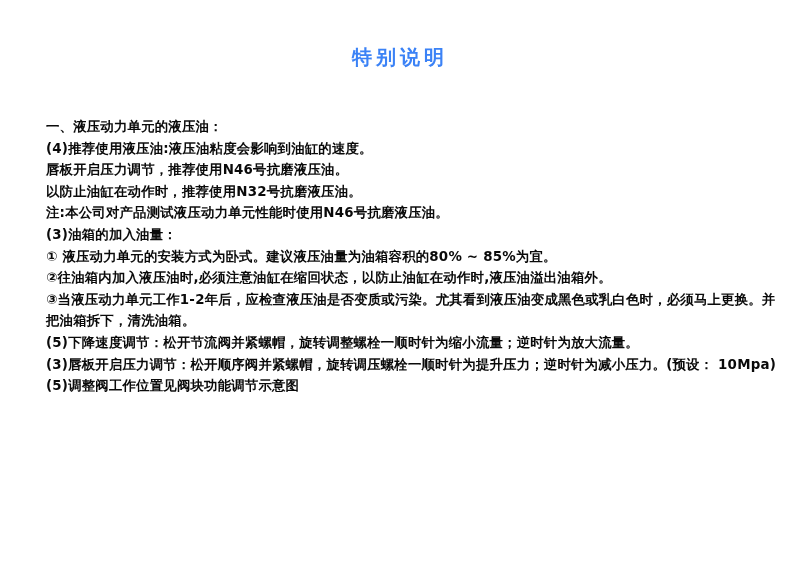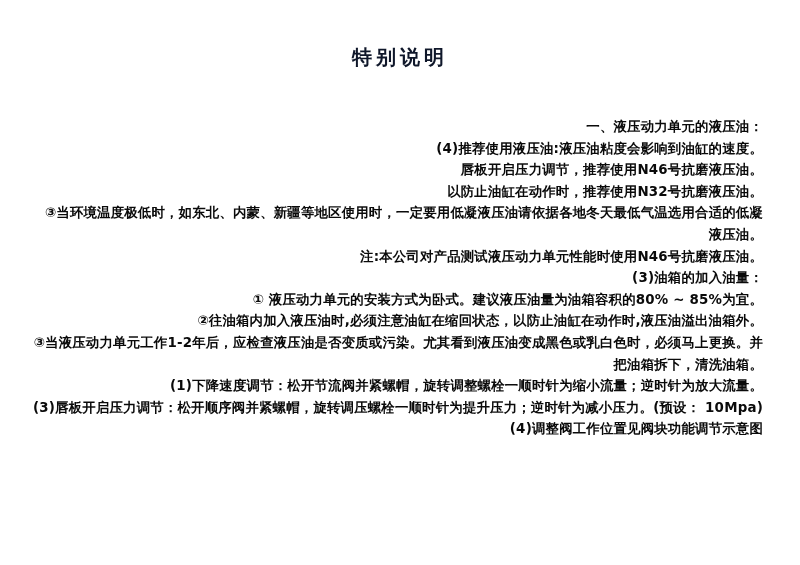--- a/index.html
+++ b/index.html
@@ -24,28 +24,27 @@
   .title {
     position: absolute;
     top: 44px;
     left: 0;
     width: 100%;
     margin: 0;
     text-align: center;
     font-size: 20px;
     font-weight: bold;
     letter-spacing: 4px;
-    color: #0f172a;
+    color: #3b82f6;
   }
   .content {
     position: absolute;
     top: 116px;
-    left: 33px;
+    left: 46px;
     width: 730px;
-    text-align: right;
   }
   .content p {
     margin: 0;
     font-size: 13.4px;
     font-weight: bold;
     line-height: 21.6px;
     letter-spacing: 0.2px;
     word-break: break-all;
     color: #0a0a0a;
   }
@@ -53,23 +52,22 @@
 </head>
 <body>
 
 <div class="page">
   <h1 class="title">特别说明</h1>
   <div class="content">
     <p>一、液压动力单元的液压油：</p>
     <p>(4)推荐使用液压油:液压油粘度会影响到油缸的速度。</p>
     <p>唇板开启压力调节，推荐使用N46号抗磨液压油。</p>
     <p>以防止油缸在动作时，推荐使用N32号抗磨液压油。</p>
-    <p>③当环境温度极低时，如东北、内蒙、新疆等地区使用时，一定要用低凝液压油请依据各地冬天最低气温选用合适的低凝液压油。</p>
     <p>注:本公司对产品测试液压动力单元性能时使用N46号抗磨液压油。</p>
     <p>(3)油箱的加入油量：</p>
     <p>① 液压动力单元的安装方式为卧式。建议液压油量为油箱容积的80% ~ 85%为宜。</p>
     <p>②往油箱内加入液压油时,必须注意油缸在缩回状态，以防止油缸在动作时,液压油溢出油箱外。</p>
     <p>③当液压动力单元工作1-2年后，应检查液压油是否变质或污染。尤其看到液压油变成黑色或乳白色时，必须马上更换。并把油箱拆下，清洗油箱。</p>
-    <p>(1)下降速度调节：松开节流阀并紧螺帽，旋转调整螺栓一顺时针为缩小流量；逆时针为放大流量。</p>
+    <p>(5)下降速度调节：松开节流阀并紧螺帽，旋转调整螺栓一顺时针为缩小流量；逆时针为放大流量。</p>
     <p>(3)唇板开启压力调节：松开顺序阀并紧螺帽，旋转调压螺栓一顺时针为提升压力；逆时针为减小压力。(预设： 10Mpa)</p>
-    <p>(4)调整阀工作位置见阀块功能调节示意图</p>
+    <p>(5)调整阀工作位置见阀块功能调节示意图</p>
   </div>
 </div>
 
 </body></html>

